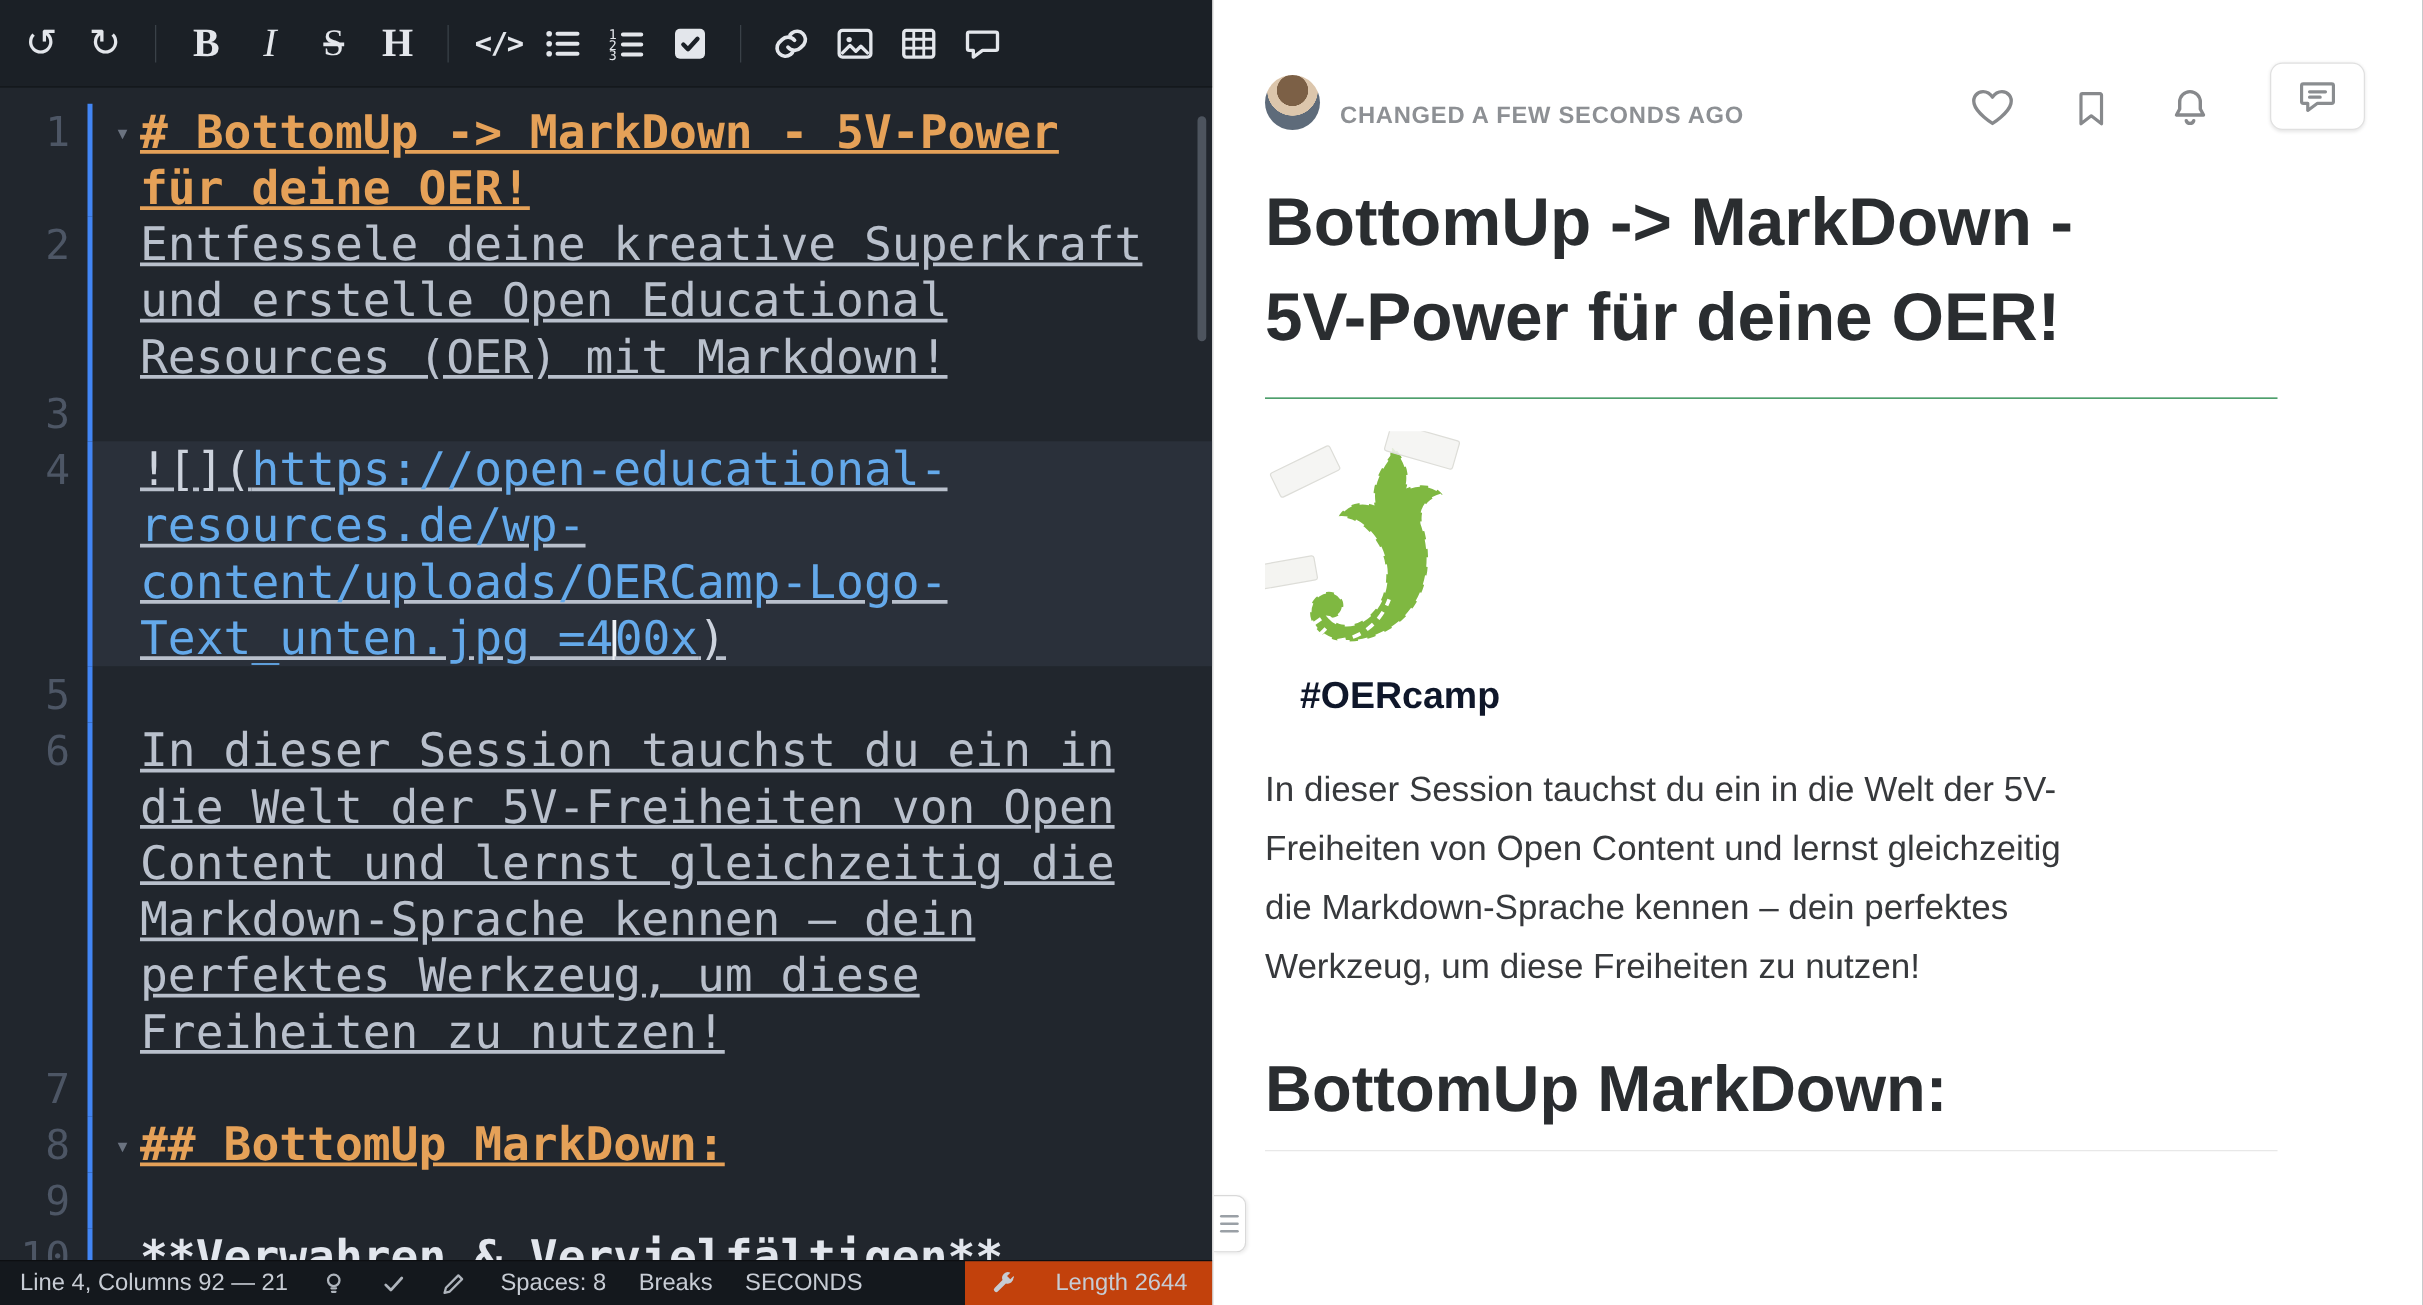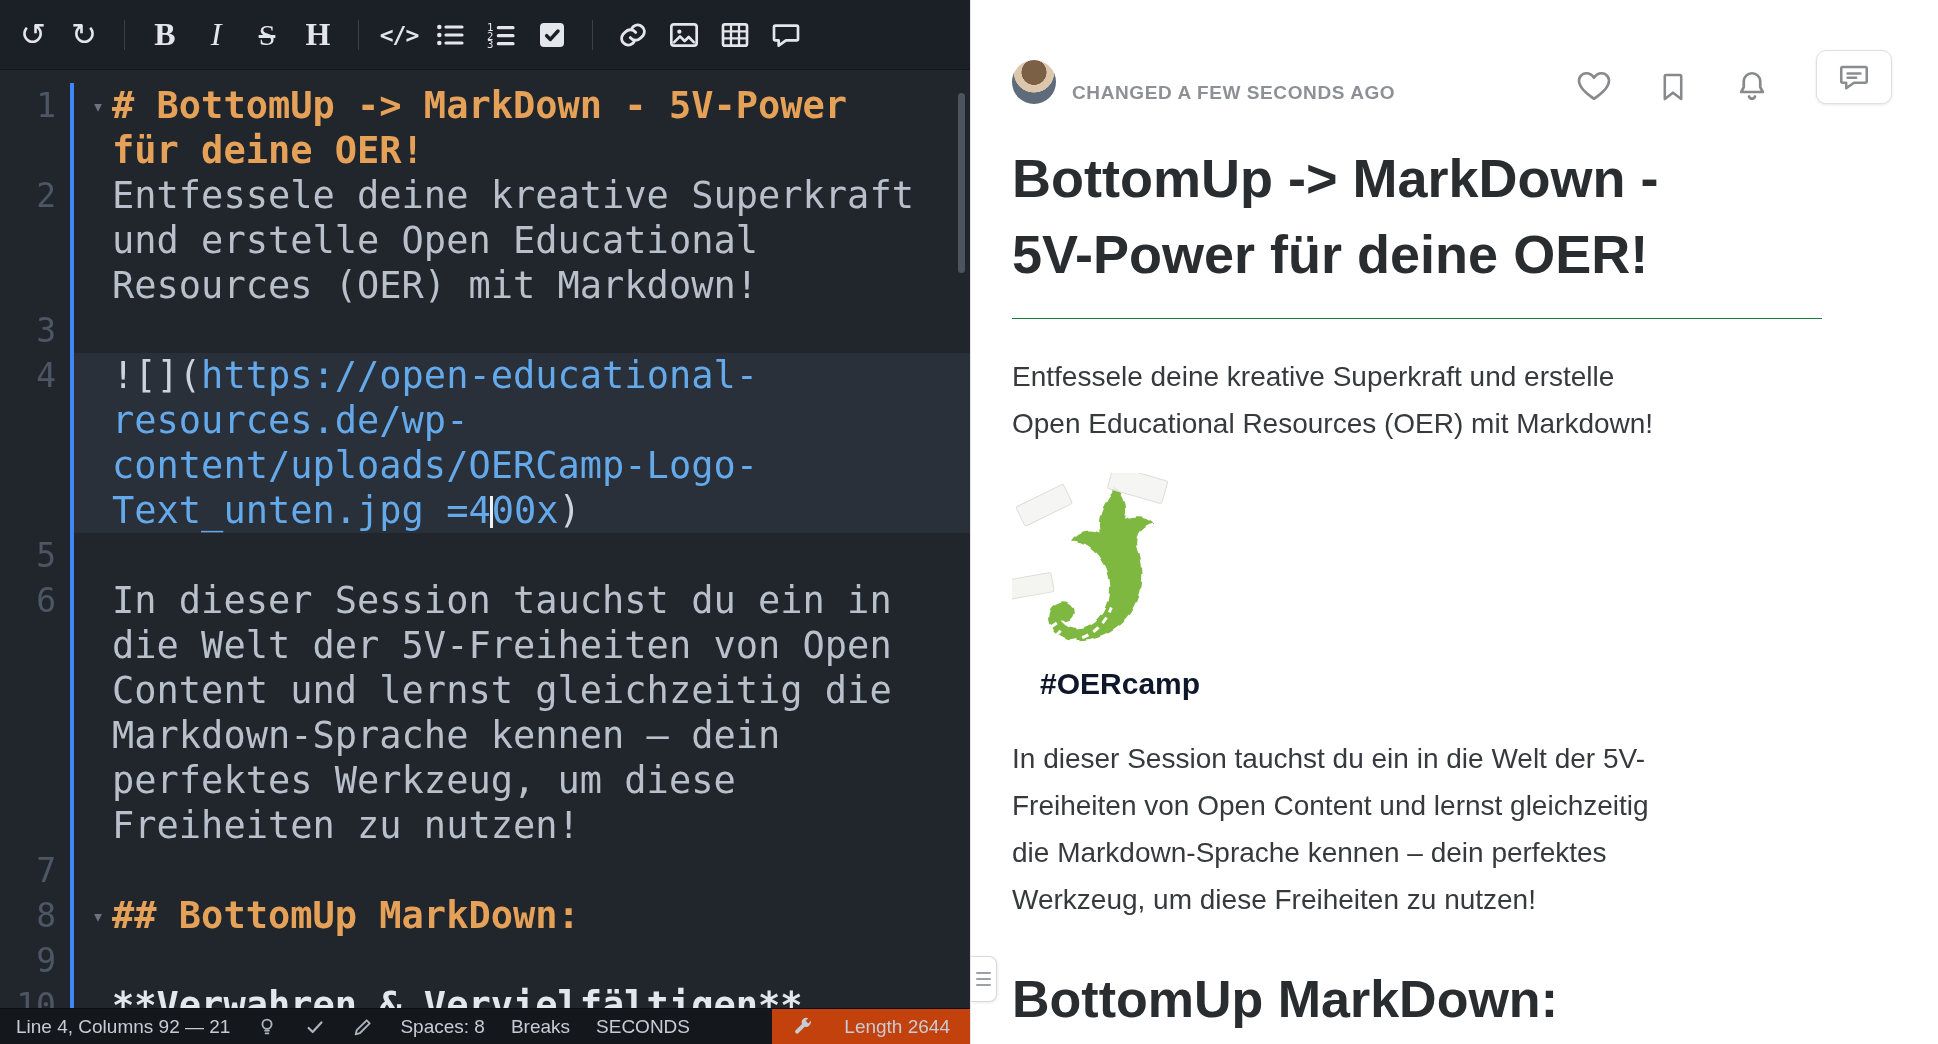--- a/index.html
+++ b/index.html
@@ -38,20 +38,21 @@
   .gutter {
     flex:0 0 70px; width:70px; text-align:right; padding-right:14px;
     color:#4d5665; font-size:33px; line-height:45px; position:relative; user-select:none;
   }
   .fold { position:absolute; right:-34px; top:1px; font-size:20px; color:#6b7380; cursor:pointer; }
   .ltext {
     flex:1; min-height:45px; border-left:4px solid #4285f4;
     padding-left:38px; padding-right:18px;
     white-space:pre-wrap; overflow-wrap:break-word;
     color:#b9c0cc;
+    text-decoration:underline;
   }
   .hl { background:#2a303a; }
   .md-h { color:#e5a158; font-weight:bold; }
   .md-url { color:#64a9ea; }
   .md-plain { color:#cdd3dd; }
   .md-bold { color:#e2e6ed; font-weight:bold; }
   .caret { display:inline-block; width:3px; height:32px; background:#eef1f5; margin:0 -1px; vertical-align:-5px; }
 
   .scroll-thumb { position:absolute; right:5px; top:22px; width:7px; height:180px; border-radius:4px; background:#4d545e; }
 
@@ -303,22 +304,20 @@
           <svg width="34" height="34" viewBox="0 0 24 24" fill="none" stroke="currentColor" stroke-width="1.8" stroke-linecap="round" stroke-linejoin="round">
               <path d="M4 5h16a1 1 0 011 1v9a1 1 0 01-1 1h-8l-5.5 4v-4H4a1 1 0 01-1-1V6a1 1 0 011-1z"></path>
               <path d="M7.5 9.5h9M7.5 12.5h6"></path>
             </svg>
         </button>
       </div>
 
       <div class="pv-body">
         <h1>BottomUp -&gt; MarkDown -
 5V-Power für deine OER!</h1>
-        <p>Entfessele deine kreative Superkraft und erstelle
-Open Educational Resources (OER) mit Markdown!</p>
 
         <div class="logo-block">
           <svg width="185" height="190" viewBox="0 0 190 195">
             <rect x="-6" y="106" width="48" height="20" rx="2" fill="#f4f4f1" stroke="#ddddd8" transform="rotate(-10 18 116)"></rect>
             <path d="M103 10c12 11 17 25 13 37 11-5 24-3 30 5-13 3-19 12-17 24 14 40-2 80-40 93-19 7-38 4-47-7-8-10-6-23 3-28 8-5 17-1 19 6 2 8-4 14-11 13 6 7 17 8 26 3 21-11 26-40 15-62-8-15-22-25-34-23 5-11 19-15 30-10-3-13 2-27 13-41z" fill="#7fb841" stroke="#ffffff" stroke-width="2.5" stroke-dasharray="8 7"></path>
             <path d="M34 168c28 12 58-2 68-30" stroke="#ffffff" stroke-width="3" stroke-dasharray="7 6" fill="none"></path>
             <g stroke="#ffffff" stroke-width="3" fill="none">
               <circle cx="16" cy="176" r="5"></circle>
                 <circle cx="24" cy="188" r="5"></circle>
               <path d="M20 172L46 154M28 184L50 162"></path>

